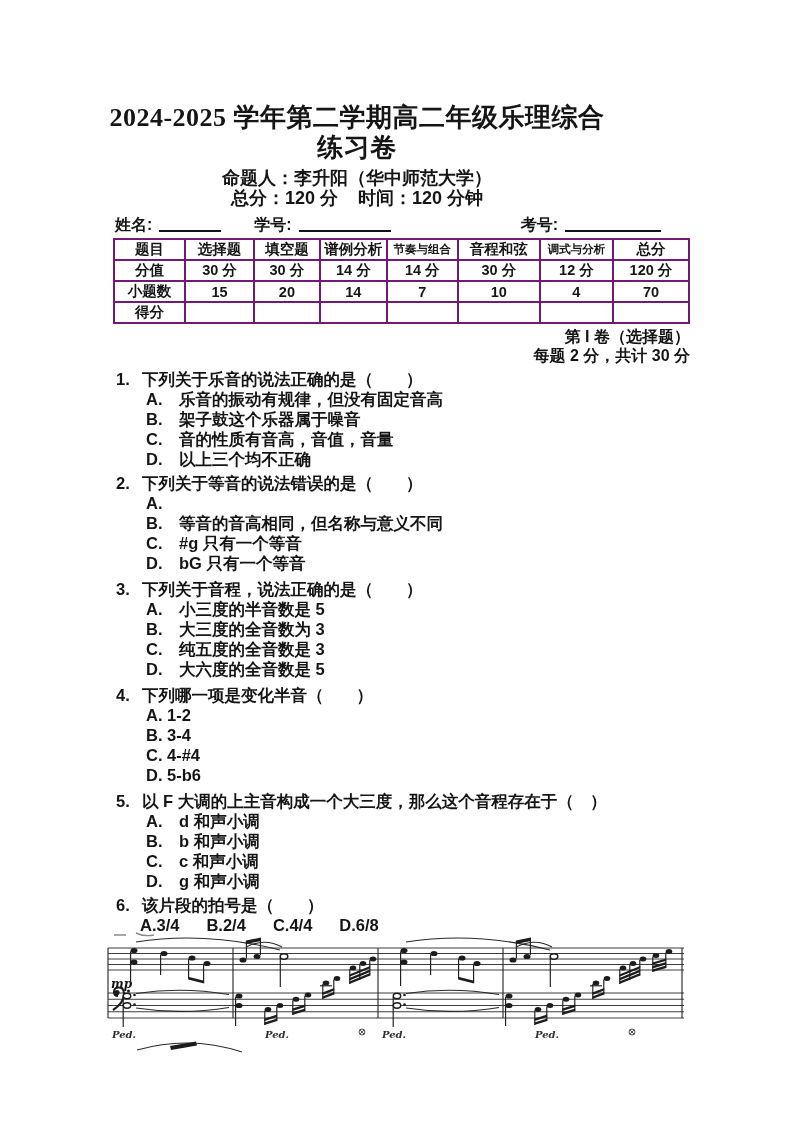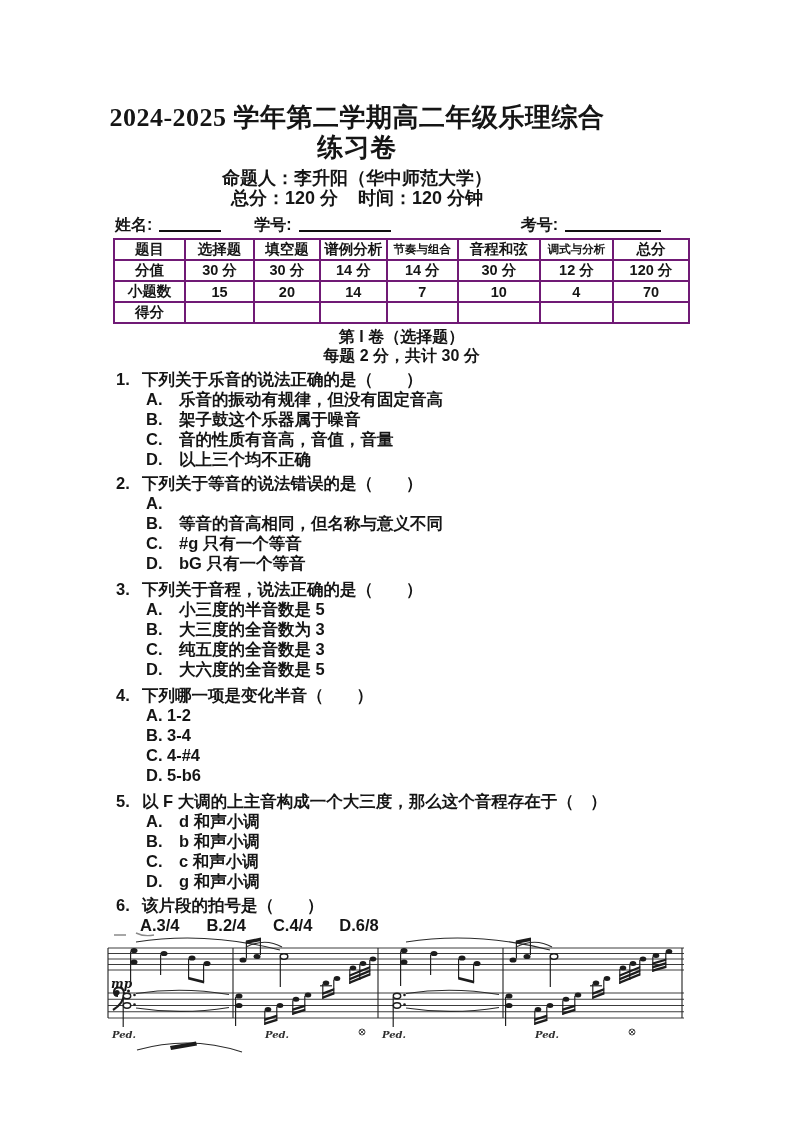--- a/index.html
+++ b/index.html
@@ -22,21 +22,21 @@
   .bl-2{width:92px;margin-right:130px;}
   .bl-3{width:96px;}
   
   table.score{border-collapse:collapse;margin:4px 0 0 113px;table-layout:fixed;width:577px;}
   table.score td{
     border:2px solid #701a75;text-align:center;vertical-align:middle;
     height:18.5px;font-size:14.5px;font-weight:600;padding:0;overflow:hidden;white-space:nowrap;
   }
   table.score td.small{font-size:11.5px;}
   
-  .section-head{margin-left:113px;width:577px;text-align:center;
+  .section-head{margin-left:113px;width:577px;text-align:right;
     font-size:16px;font-weight:700;line-height:19px;}
   .section-head.first{margin-top:3px;}
   
   .questions{margin-left:116px;font-size:16.5px;font-weight:600;line-height:20px;}
   .q{margin-top:4px;}
   .q.mt6{margin-top:6px;}
   .stem-row{display:flex;}
   .qnum{flex:none;width:26px;}
   .opt{margin-left:30px;display:flex;}
   .opt-label{flex:none;width:33px;}

